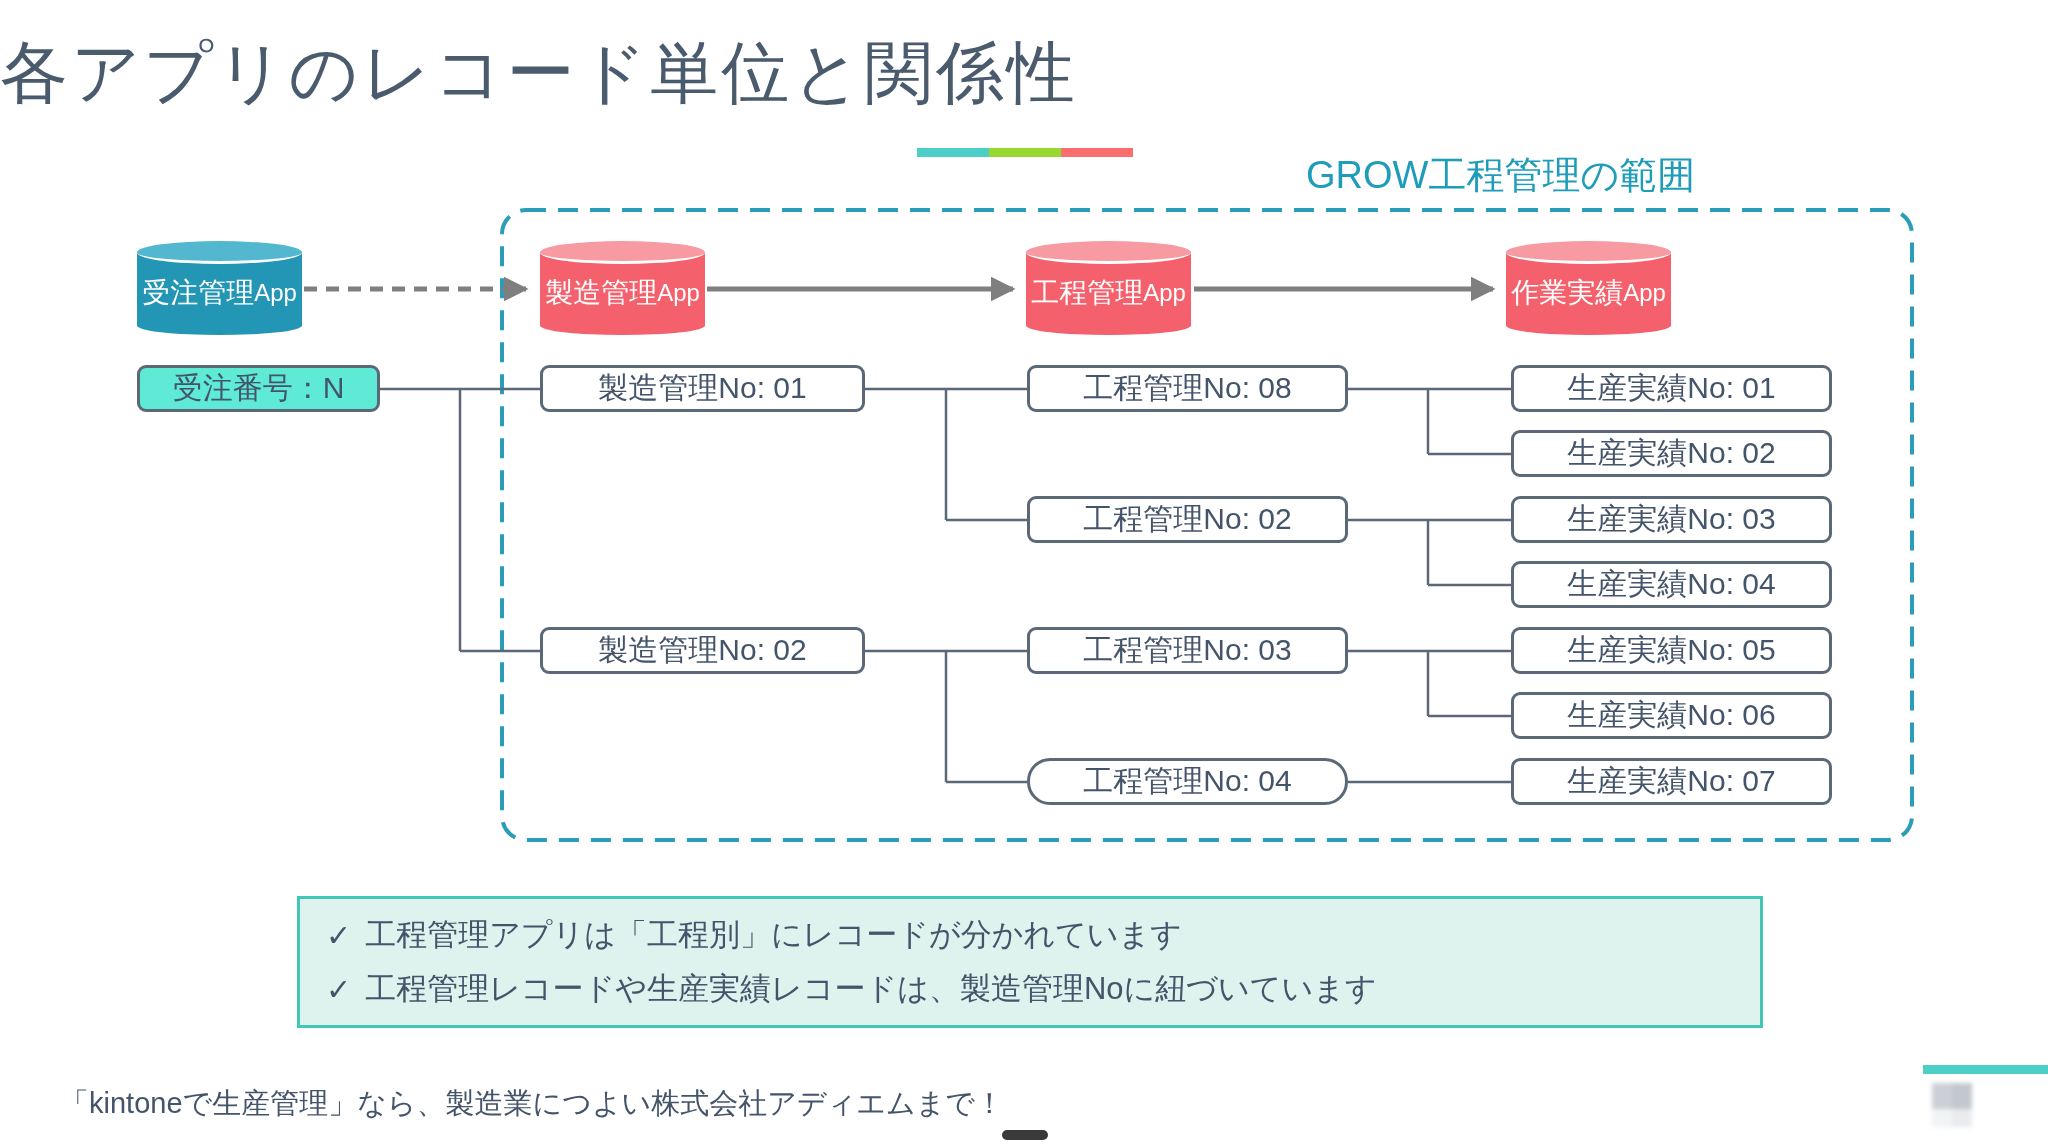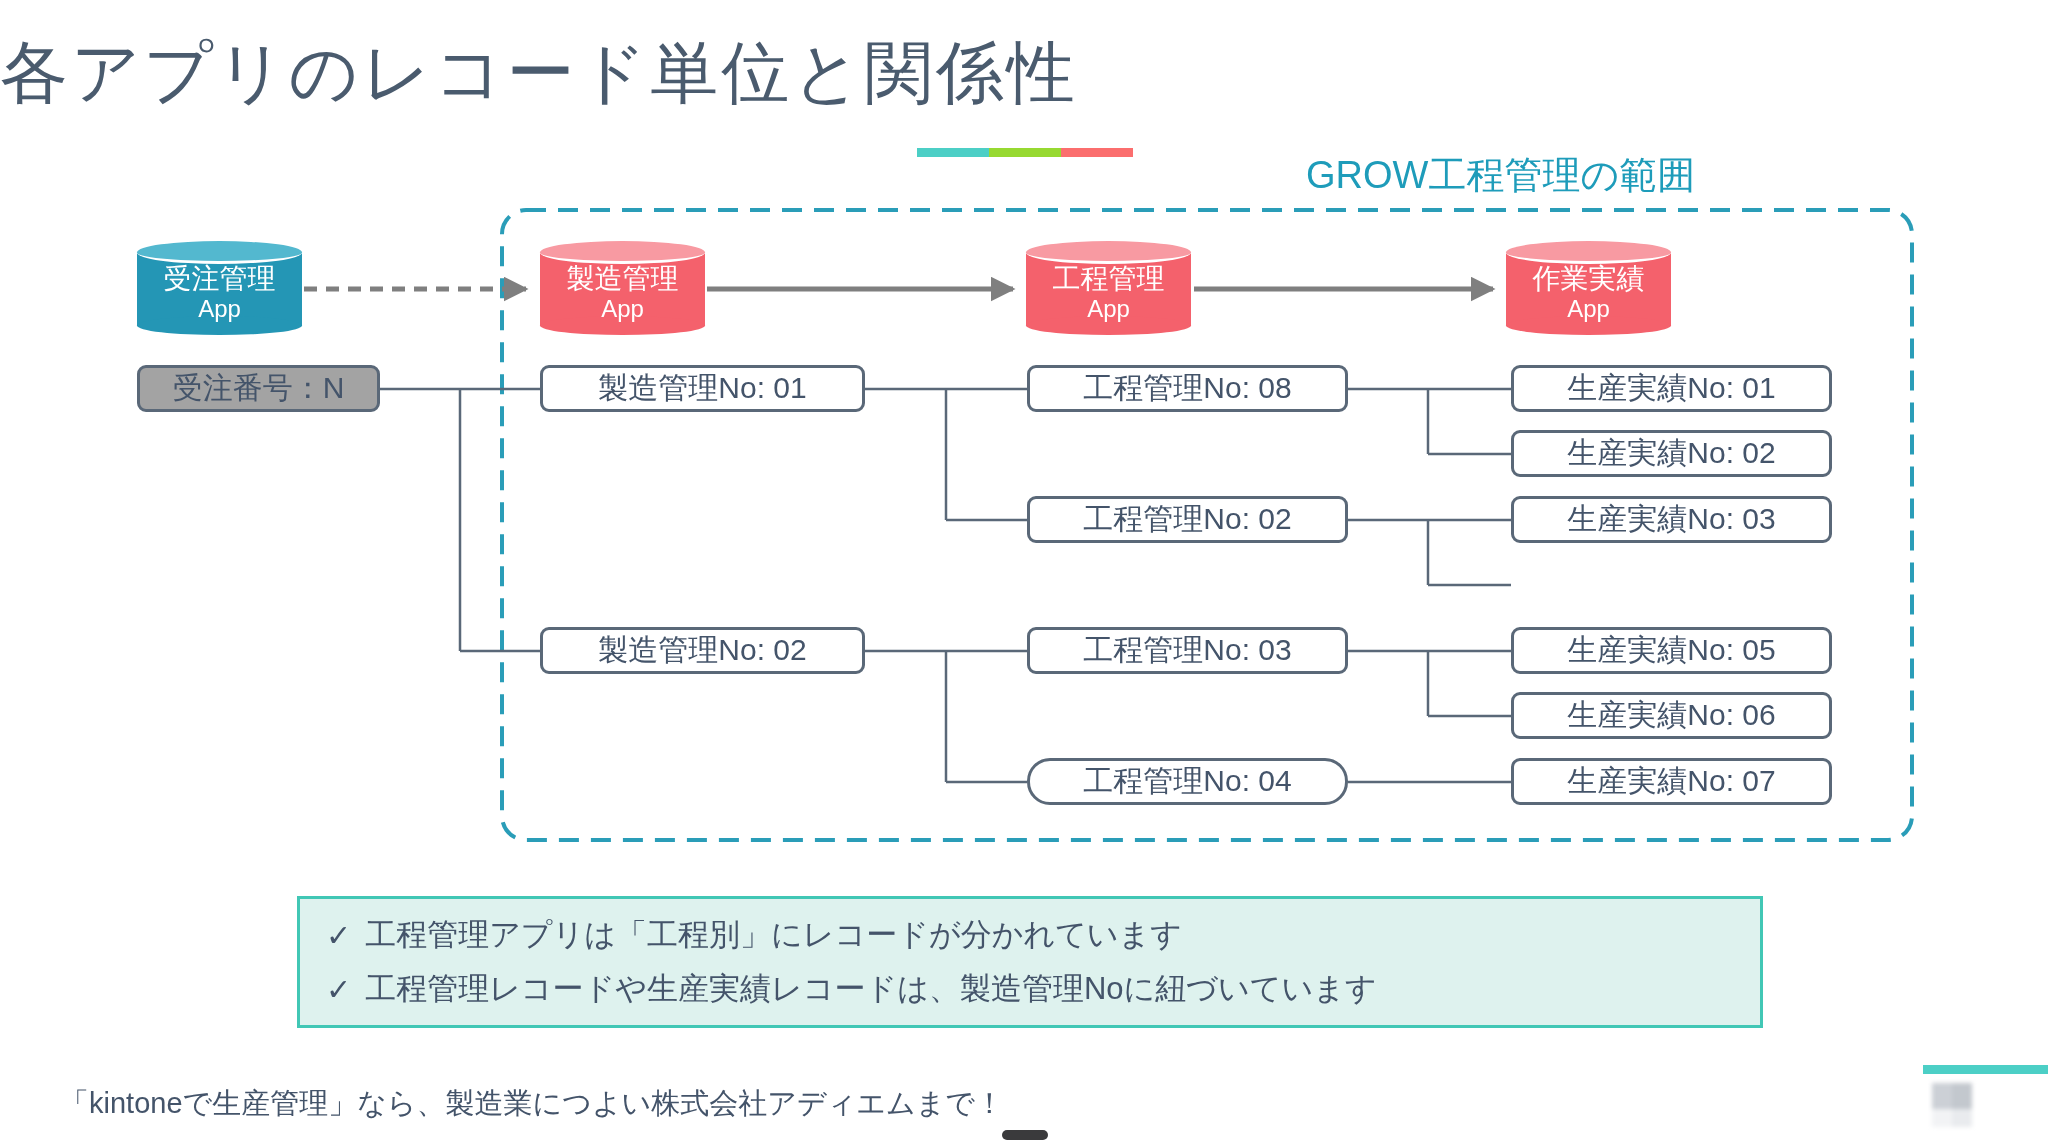--- a/index.html
+++ b/index.html
@@ -16,32 +16,32 @@
   .scope-label{position:absolute;left:1306px;top:150px;font-size:38px;color:#1e9cba;}
 
   .diagram-svg{position:absolute;left:0;top:0;z-index:1;}
 
   
   .cyl{position:absolute;z-index:3;width:165px;height:94px;}
   .cyl-rect{position:absolute;left:0;right:0;top:11px;bottom:9px;background:var(--c);}
   .cyl-bottom{position:absolute;left:0;right:0;bottom:0;height:19px;border-radius:50%;background:var(--c);}
   .cyl-top{position:absolute;left:0;right:0;top:0;height:23px;border-radius:50%;
     background:var(--ct);border-bottom:3px solid #ffffff;box-sizing:border-box;}
-  .cyl-label{position:absolute;left:0;right:0;top:12px;bottom:2px;display:flex;flex-direction:column;
+  .cyl-label{position:absolute;left:0;right:0;top:12px;bottom:2px;display:flex;flex-direction:row;
     align-items:center;justify-content:center;color:#ffffff;line-height:1.15;}
   .cyl-name{font-size:28px;}
   .cyl-sub{font-size:24px;}
   .teal{--c:#2496b5;--ct:#53b8cf;}
   .red{--c:#f4616c;--ct:#f89aa2;}
 
   
   .rbox{position:absolute;z-index:2;height:47px;box-sizing:border-box;background:#ffffff;
     border:3px solid #5a6878;border-radius:9px;color:#44546a;font-size:30px;
     display:flex;align-items:center;justify-content:center;}
-  .rbox.gray{background:#a3a3a3;}
+  .rbox.gray{background:#5eead4;}
 
   
   .note-box{position:absolute;left:297px;top:896px;width:1466px;height:132px;box-sizing:border-box;
     background:#def2ee;border:3px solid #41c7b5;z-index:2;
     display:flex;flex-direction:column;justify-content:center;padding:0 26px;gap:12px;}
   .note-line{font-size:31px;color:#44546a;display:flex;align-items:center;gap:14px;white-space:nowrap;}
   .note-check{font-size:30px;}
 
   .footer-text{position:absolute;left:60px;top:1084px;font-size:29px;color:#44546a;}
 
@@ -152,20 +152,21 @@
   <div class="rbox" style="left:540px;top:627px;width:325px;text-align:right;">製造管理No: 02</div>
 
   <div class="rbox" style="left:1027px;top:365px;width:321px;">工程管理No: 08</div>
   <div class="rbox" style="left:1027px;top:496px;width:321px;border-radius:9px;">工程管理No: 02</div>
   <div class="rbox" style="left:1027px;top:627px;width:321px;">工程管理No: 03</div>
   <div class="rbox" style="left:1027px;top:758px;width:321px;border-radius:23px;">工程管理No: 04</div>
 
   <div class="rbox" style="left:1511px;top:365px;width:321px;">生産実績No: 01</div>
   <div class="rbox" style="left:1511px;top:430px;width:321px;">生産実績No: 02</div>
   <div class="rbox" style="left:1511px;top:496px;width:321px;">生産実績No: 03</div>
+  <div class="rbox" style="left:1511px;top:561px;width:321px;">生産実績No: 04</div>
   <div class="rbox" style="left:1511px;top:627px;width:321px;">生産実績No: 05</div>
   <div class="rbox" style="left:1511px;top:692px;width:321px;">生産実績No: 06</div>
   <div class="rbox" style="left:1511px;top:758px;width:321px;">生産実績No: 07</div>
 
   <div class="note-box">
     <div class="note-line">
       <span class="note-check">✓</span>
       <span>工程管理アプリは「工程別」にレコードが分かれています</span>
     </div>
     <div class="note-line">

